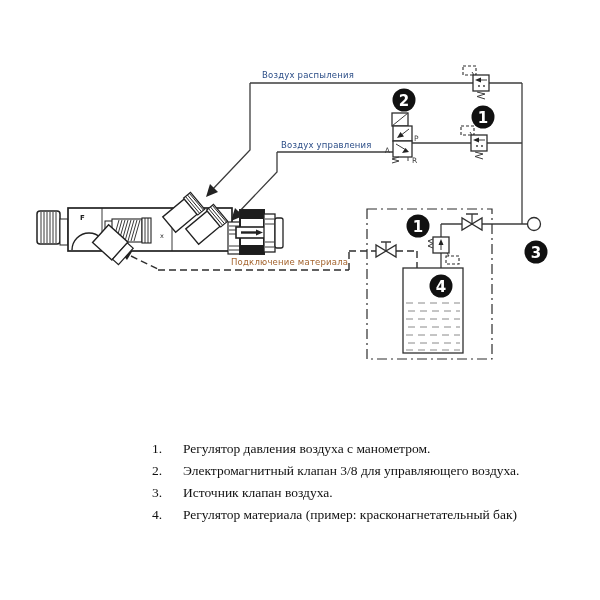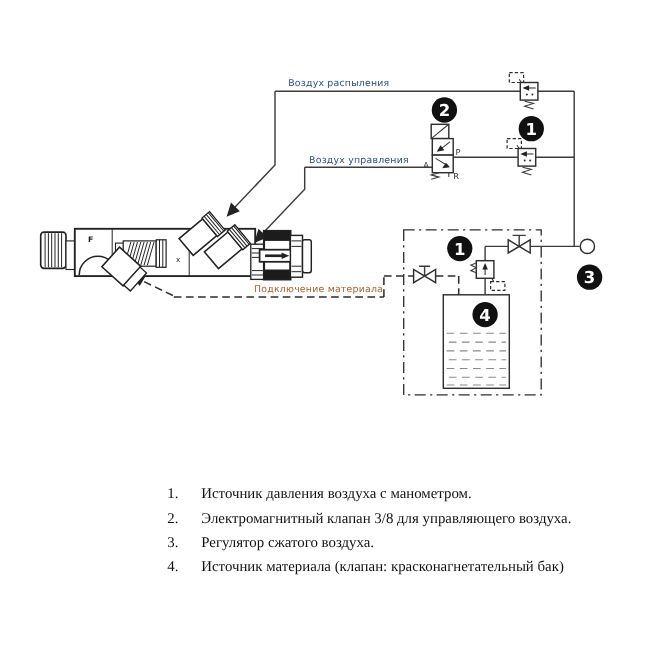--- a/index.html
+++ b/index.html
@@ -209,27 +209,27 @@
   </g>
   <g>
     <circle cx="441" cy="286" r="11.5" class="marker-circle"></circle>
     <text x="441" y="291.5" class="marker-num">4</text>
   </g>
 </svg>
 
 <div class="legend">
   <div class="legend-row">
     <span class="legend-num">1.</span>
-    <span class="legend-text">Источник давления воздуха с манометром.</span>
+    <span class="legend-text">Регулятор давления воздуха с манометром.</span>
   </div>
   <div class="legend-row">
     <span class="legend-num">2.</span>
     <span class="legend-text">Электромагнитный клапан 3/8 для управляющего воздуха.</span>
   </div>
   <div class="legend-row">
     <span class="legend-num">3.</span>
-    <span class="legend-text">Регулятор сжатого воздуха.</span>
+    <span class="legend-text">Источник клапан воздуха.</span>
   </div>
   <div class="legend-row">
     <span class="legend-num">4.</span>
-    <span class="legend-text">Источник материала (клапан: красконагнетательный бак)</span>
+    <span class="legend-text">Регулятор материала (пример: красконагнетательный бак)</span>
   </div>
 </div>
 
 </body></html>

